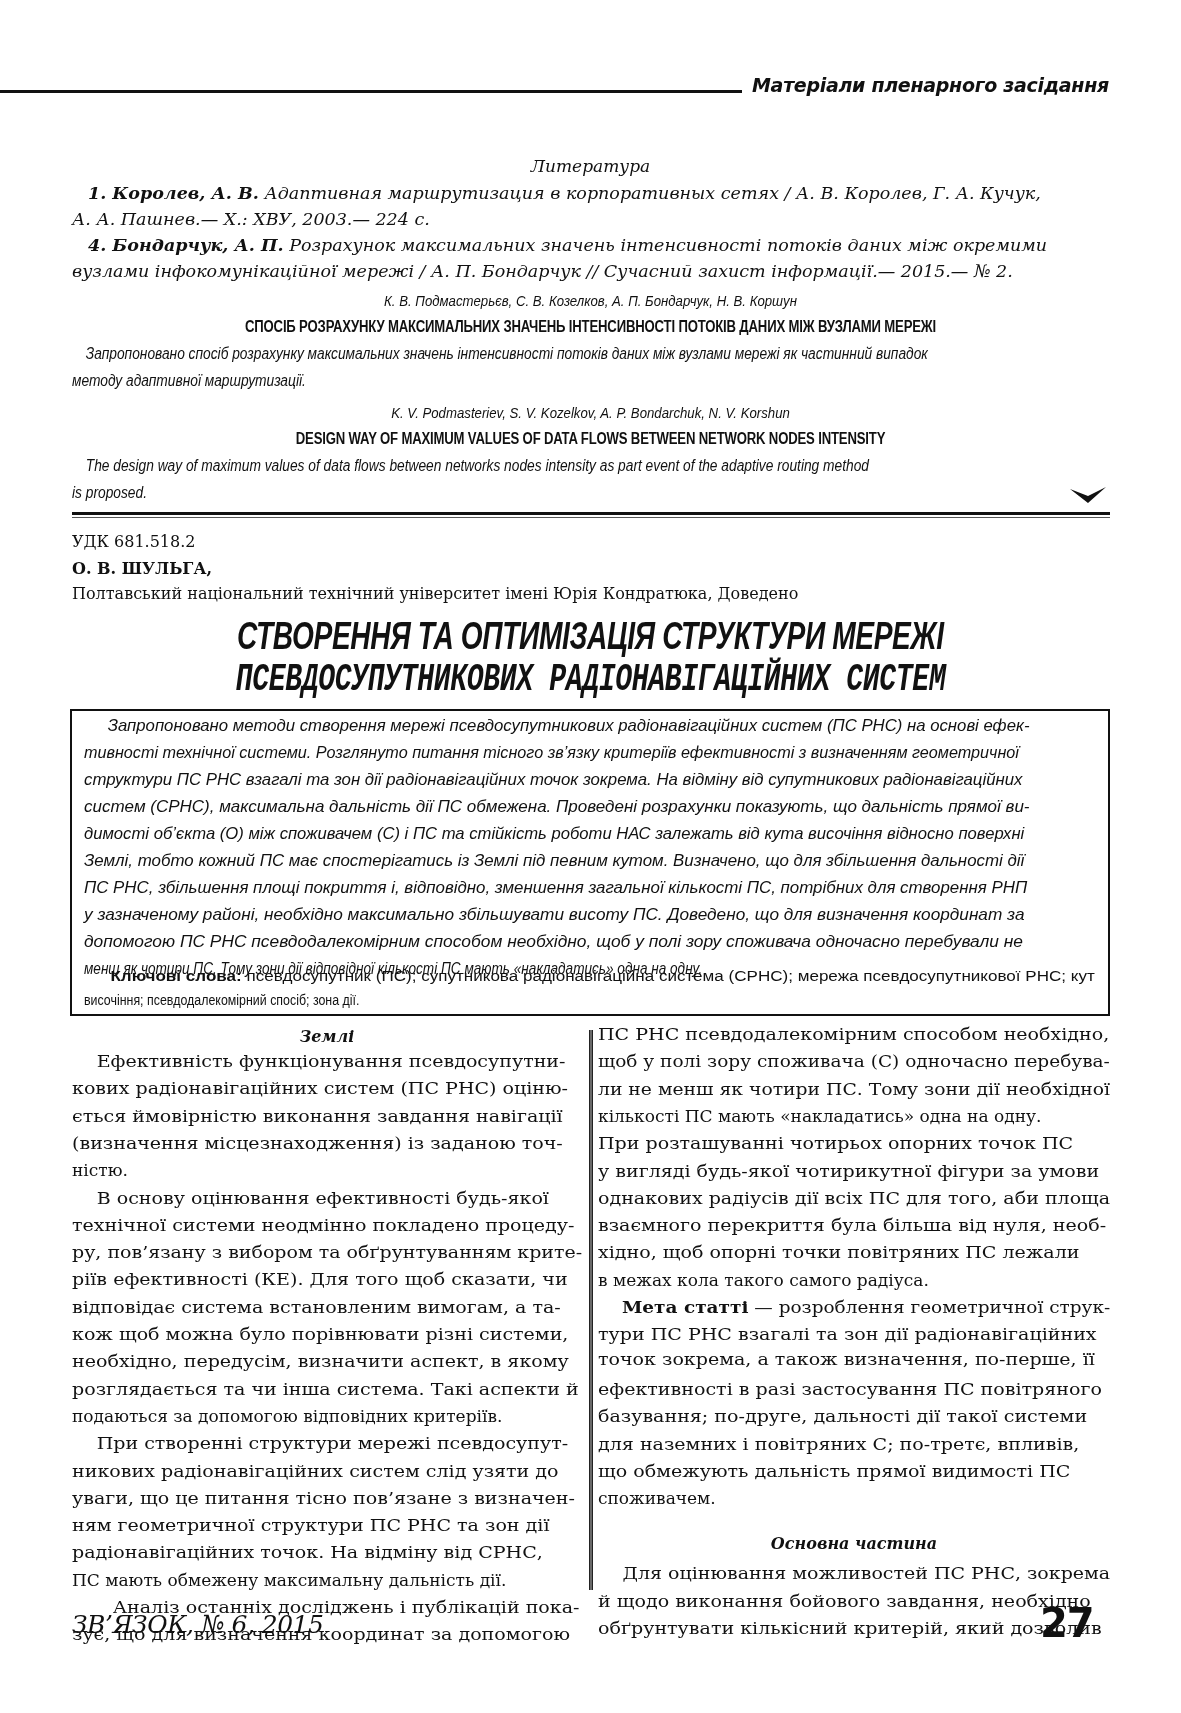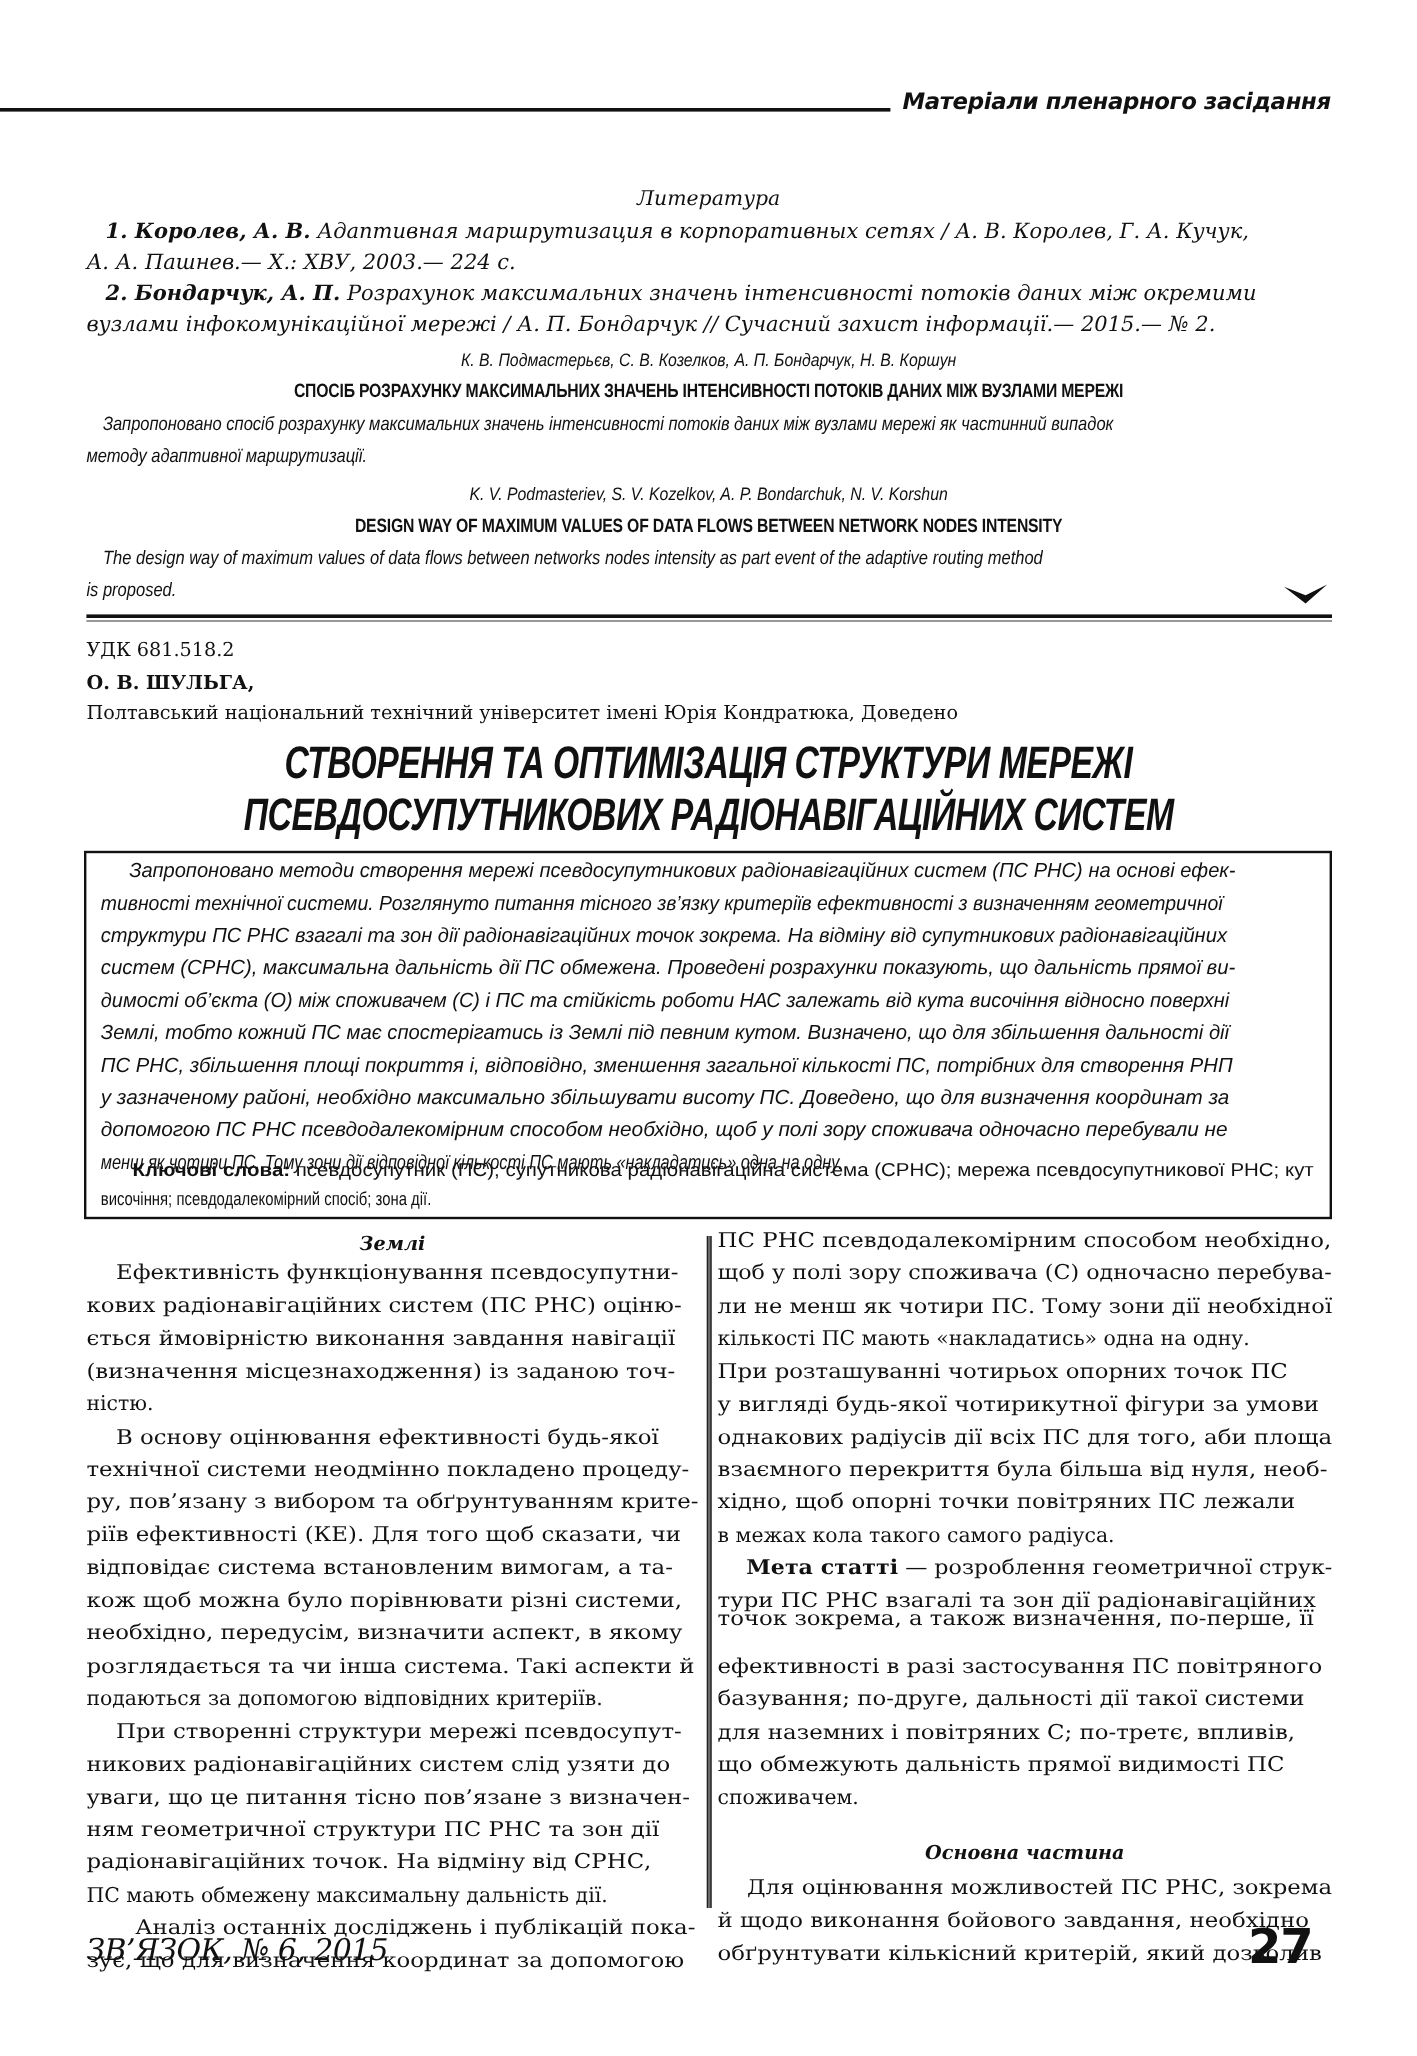--- a/index.html
+++ b/index.html
@@ -59,21 +59,21 @@
 <div class="abs run-rule"></div>
 <div class="abs run-title">Матеріали пленарного засідання</div>
 
 <div class="abs lit-title serif-i">Литература</div>
 <div class="abs ref serif-i" style="top:180px;">
   <span class="ind"></span><b>1. Королев, А. В.</b>
   <span>Адаптивная маршрутизация в корпоративных сетях / А. В. Королев, Г. А. Кучук,</span>
 </div>
 <div class="abs ref serif-i" style="top:206px;">А. А. Пашнев.— Х.: ХВУ, 2003.— 224 с.</div>
 <div class="abs ref serif-i" style="top:232px;">
-  <span class="ind"></span><b>2. Бондарчук, А. П.</b>
+  <span class="ind"></span><b>4. Бондарчук, А. П.</b>
   <span>Розрахунок максимальних значень інтенсивності потоків даних між окремими</span>
 </div>
 <div class="abs ref serif-i" style="top:258px;">вузлами інфокомунікаційної мережі / А. П. Бондарчук // Сучасний захист інформації.— 2015.— № 2.</div>
 
 <div class="abs authors-line nsans" style="top:292px;">К. В. Подмастерьєв, С. В. Козелков, А. П. Бондарчук, Н. В. Коршун</div>
 <div class="abs bold-title nsans" style="top:318px;">СПОСІБ РОЗРАХУНКУ МАКСИМАЛЬНИХ ЗНАЧЕНЬ ІНТЕНСИВНОСТІ ПОТОКІВ ДАНИХ МІЖ ВУЗЛАМИ МЕРЕЖІ</div>
 <div class="abs abs-line nsans" style="top:340px;">
   <span class="txt" style="text-indent:16px;">Запропоновано спосіб розрахунку максимальних значень інтенсивності потоків даних між вузлами мережі як частинний випадок</span>
   <span class="txt">методу адаптивної маршрутизації.</span>
 </div>
@@ -88,21 +88,21 @@
 <svg class="abs chevron" viewBox="0 0 40 20">
   <path d="M2 3 L20 17 L38 1 L20 10 Z" fill="#111"></path>
 </svg>
 <div class="abs dbl-rule1"></div>
 <div class="abs dbl-rule2"></div>
 
 <div class="abs udk">УДК 681.518.2</div>
 <div class="abs author">О. В. ШУЛЬГА,</div>
 <div class="abs affil">Полтавський національний технічний університет імені Юрія Кондратюка, Доведено</div>
 <div class="abs main-title" style="top:614px;"><span>СТВОРЕННЯ ТА ОПТИМІЗАЦІЯ СТРУКТУРИ МЕРЕЖІ</span></div>
-<div class="abs main-title" style="top:658px;"><span>ПСЕВДОСУПУТНИКОВИХ РАДІОНАВІГАЦІЙНИХ СИСТЕМ</span></div>
+<div class="abs main-title" style="top:658px;font-family:Liberation Mono, monospace;"><span>ПСЕВДОСУПУТНИКОВИХ РАДІОНАВІГАЦІЙНИХ СИСТЕМ</span></div>
 
 <div class="abs abs-box"></div>
 <div class="abs abs-row" style="top:712px;"><span class="t" style="padding-left: 24px; transform: scaleX(0.985);">Запропоновано методи створення мережі псевдосупутникових радіонавігаційних систем (ПС РНС) на основі ефек-</span></div>
 <div class="abs abs-row" style="top:739px;"><span class="t" style="transform: scaleX(0.952);">тивності технічної системи. Розглянуто питання тісного зв’язку критеріїв ефективності з визначенням геометричної</span></div>
 <div class="abs abs-row" style="top:766px;"><span class="t" style="transform: scaleX(0.987);">структури ПС РНС взагалі та зон дії радіонавігаційних точок зокрема. На відміну від  супутникових радіонавігаційних</span></div>
 <div class="abs abs-row" style="top:793px;"><span class="t" style="transform: scaleX(1);">систем (СРНС), максимальна дальність дії ПС обмежена. Проведені розрахунки показують, що дальність прямої ви-</span></div>
 <div class="abs abs-row" style="top:820px;"><span class="t" style="transform: scaleX(0.979);">димості об’єкта (О) між споживачем (С) і ПС та стійкість роботи НАС залежать від кута височіння відносно поверхні</span></div>
 <div class="abs abs-row" style="top:847px;"><span class="t" style="transform: scaleX(0.992);">Землі, тобто кожний ПС має спостерігатись із Землі під певним кутом. Визначено, що для збільшення дальності дії</span></div>
 <div class="abs abs-row" style="top:874px;"><span class="t" style="transform: scaleX(0.993);">ПС РНС, збільшення площі покриття і, відповідно, зменшення загальної кількості ПС, потрібних для створення РНП</span></div>
 <div class="abs abs-row" style="top:901px;"><span class="t" style="transform: scaleX(1.013);">у зазначеному районі, необхідно максимально збільшувати висоту ПС. Доведено, що для визначення координат за</span></div>
@@ -145,21 +145,21 @@
     <div class="abs body-line" style="top: 54.6px; left: 0px;"><span class="t" style="transform: scaleX(1.103);">ли не менш як чотири ПС. Тому зони дії необхідної</span></div>
     <div class="abs body-line" style="top: 81.9px; left: 0px;"><span class="t" style="transform: scaleX(1);">кількості ПС мають «накладатись» одна на одну.</span></div>
     <div class="abs body-line" style="top: 109.2px; left: 0px;"><span class="t" style="transform: scaleX(1.12);">При розташуванні чотирьох опорних точок ПС</span></div>
     <div class="abs body-line" style="top: 136.5px; left: 0px;"><span class="t" style="transform: scaleX(1.12);">у вигляді будь-якої чотирикутної фігури за умови</span></div>
     <div class="abs body-line" style="top: 163.8px; left: 0px;"><span class="t" style="transform: scaleX(1.119);">однакових радіусів дії всіх ПС для того, аби площа</span></div>
     <div class="abs body-line" style="top: 191.1px; left: 0px;"><span class="t" style="transform: scaleX(1.12);">взаємного перекриття була більша від нуля, необ-</span></div>
     <div class="abs body-line" style="top: 218.4px; left: 0px;"><span class="t" style="transform: scaleX(1.12);">хідно, щоб опорні точки повітряних ПС лежали</span></div>
     <div class="abs body-line" style="top: 245.7px; left: 0px;"><span class="t" style="transform: scaleX(1);">в межах кола такого самого радіуса.</span></div>
     <div class="abs body-line" style="top: 273px;"><span class="t" style="padding-left: 22px; transform: scaleX(1.086);"><b>Мета статті</b><span> — розроблення геометричної струк-</span></span></div>
     <div class="abs body-line" style="top: 300.3px; left: 0px;"><span class="t" style="transform: scaleX(1.12);">тури ПС РНС взагалі та зон дії радіонавігаційних</span></div>
-    <div class="abs body-line" style="top: 315px; left: 0px;"><span class="t" style="transform: scaleX(1.12);">точок зокрема, а також визначення, по-перше, її</span></div>
+    <div class="abs body-line" style="top: 325px; left: 0px;"><span class="t" style="transform: scaleX(1.12);">точок зокрема, а також визначення, по-перше, її</span></div>
     <div class="abs body-line" style="top: 354.9px; left: 0px;"><span class="t" style="transform: scaleX(1.12);">ефективності в разі застосування ПС повітряного</span></div>
     <div class="abs body-line" style="top: 382.2px; left: 0px;"><span class="t" style="transform: scaleX(1.12);">базування; по-друге, дальності дії такої системи</span></div>
     <div class="abs body-line" style="top: 409.5px; left: 0px;"><span class="t" style="transform: scaleX(1.12);">для наземних і повітряних С; по-третє, впливів,</span></div>
     <div class="abs body-line" style="top: 436.8px; left: 0px;"><span class="t" style="transform: scaleX(1.12);">що обмежують дальність прямої видимості ПС</span></div>
     <div class="abs body-line" style="top: 464.1px; left: 0px;"><span class="t" style="transform: scaleX(1);">споживачем.</span></div>
     <div class="abs col-head" style="left: 0px; width: 512px; top: 513.4px;">Основна частина</div>
     <div class="abs body-line" style="top: 539.4px; left: 0px;"><span class="t" style="padding-left: 22px; transform: scaleX(1.117);">Для оцінювання можливостей ПС РНС, зокрема</span></div>
     <div class="abs body-line" style="top: 566.7px; left: 0px;"><span class="t" style="transform: scaleX(1.12);">й щодо виконання бойового завдання, необхідно</span></div>
     <div class="abs body-line" style="top: 594px; left: 0px;"><span class="t" style="transform: scaleX(1.12);">обґрунтувати кількісний критерій, який дозволив</span></div>
   </div>

